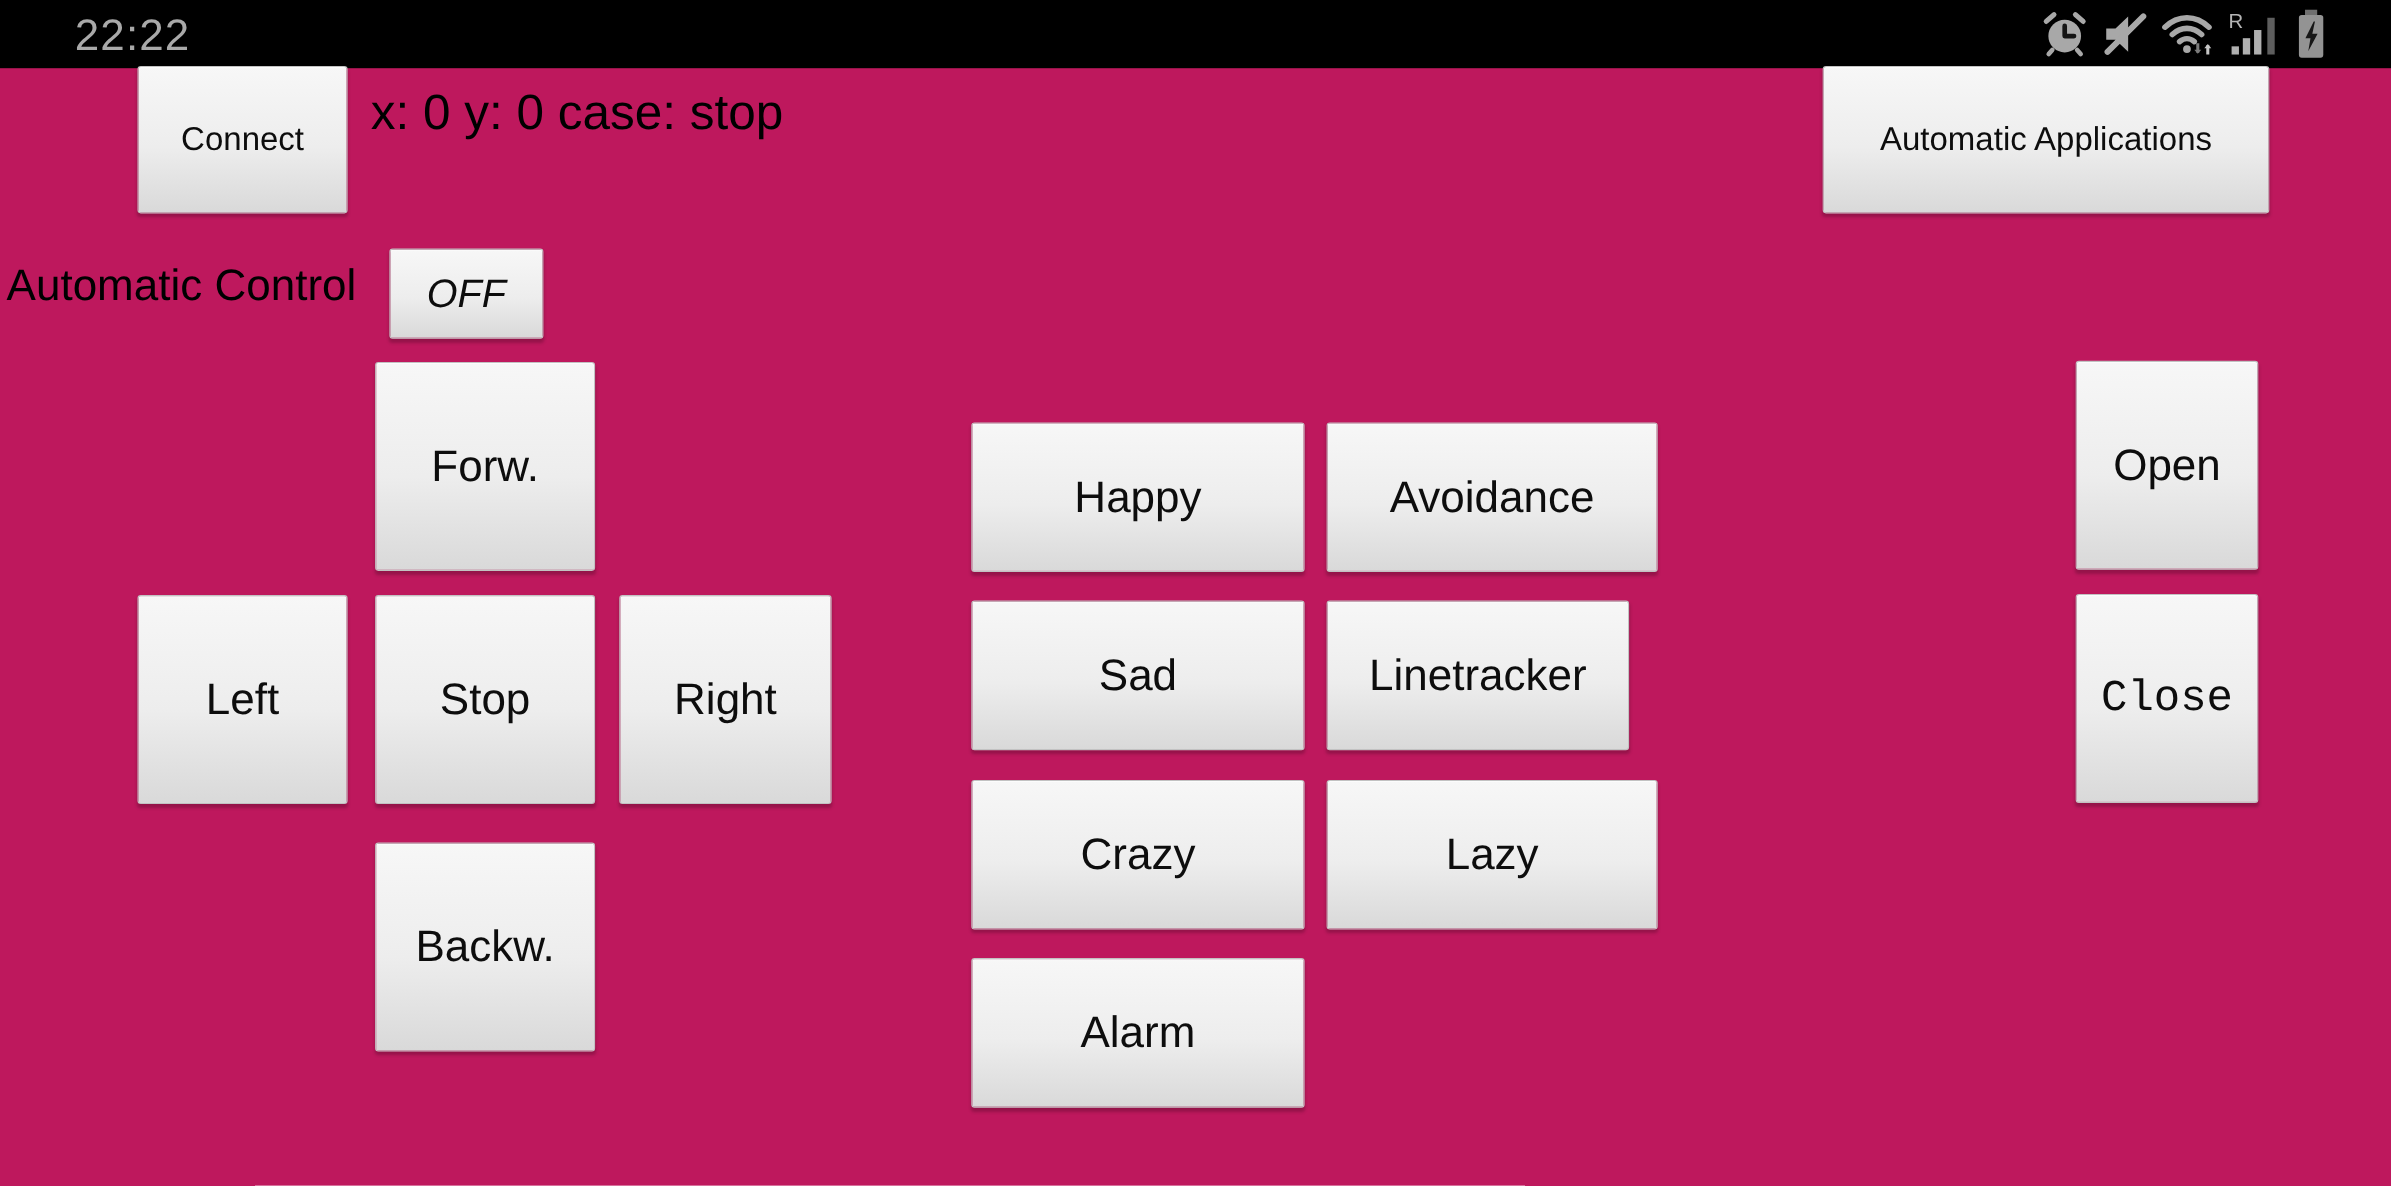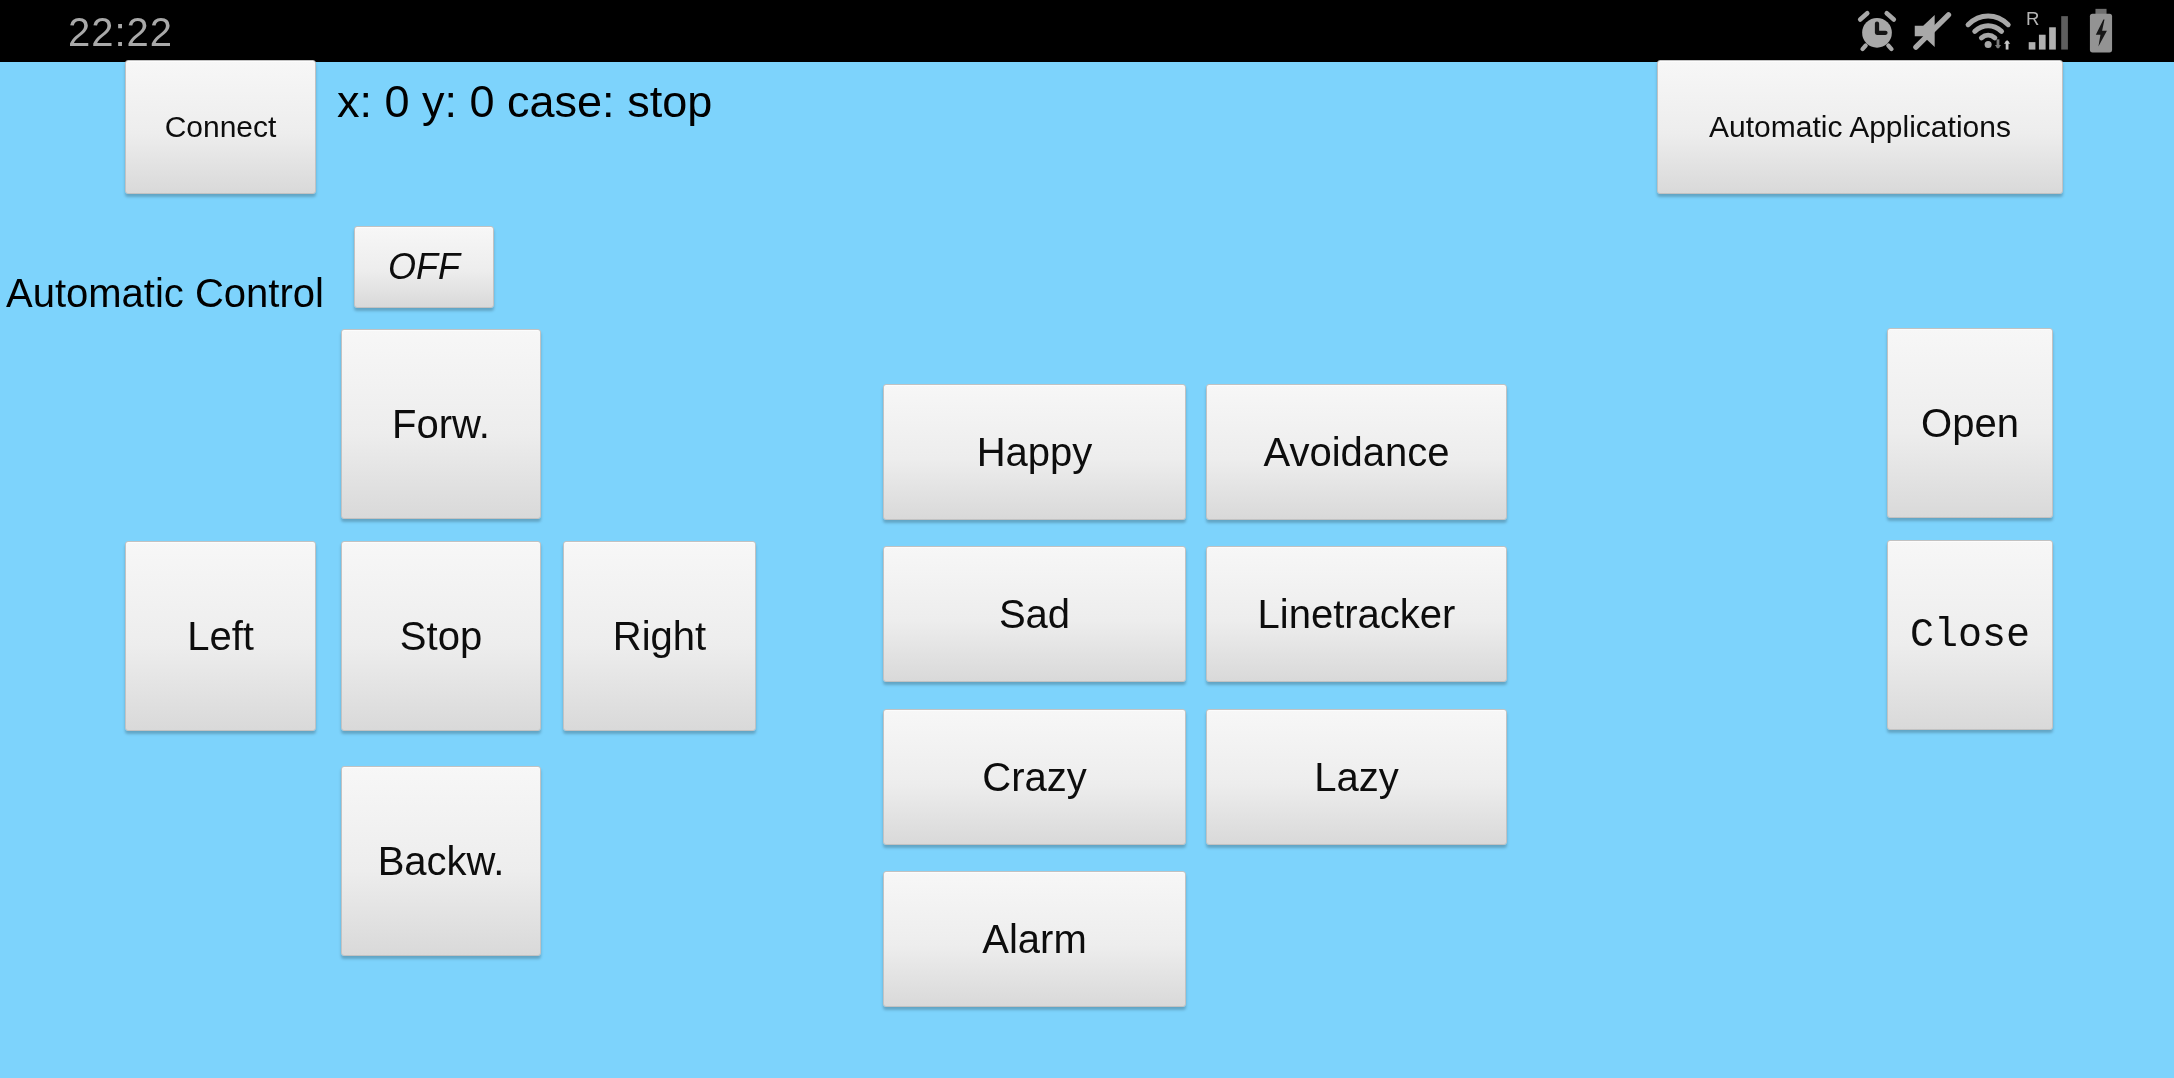--- a/index.html
+++ b/index.html
@@ -1,20 +1,20 @@
 <!DOCTYPE html>
 <html><head>
 <meta charset="utf-8">
 <style>
   html,body{margin:0;padding:0;background:#ffffff;}
   *{box-sizing:border-box;}
   .screen{
     position:relative;
     width:2174px;height:1078px;
-    background:#7dd3fc;
+    background:#be185d;
     font-family:"Liberation Sans", sans-serif;
     overflow:hidden;
   }
   
   .statusbar{
     position:absolute;left:0;top:0;width:2174px;height:62px;
     background:#000000;
     display:flex;align-items:center;
   }
   .clock{
@@ -44,34 +44,34 @@
   
   #connect      {left:125px; top:60px;  width:191px; height:134px; font-size:30px;}
   #autoapps     {left:1657px;top:60px;  width:406px; height:134px; font-size:30px;}
   .telemetry{
     position:absolute;left:337px;top:76px;
     font-size:45px;color:#000;white-space:nowrap;
   }
   
   .autocontrol-label{
     position:absolute;left:6px;top:238px;
-    font-size:40px;color:#000;white-space:nowrap;margin-top:33px;
+    font-size:40px;color:#000;white-space:nowrap;
   }
   #off          {left:354px; top:226px; width:140px; height:82px;  font-size:36px;font-style:italic;}
   
   #fwd          {left:341px; top:329px; width:200px; height:190px;}
   #left         {left:125px; top:541px; width:191px; height:190px;}
   #stop         {left:341px; top:541px; width:200px; height:190px;}
   #right        {left:563px; top:541px; width:193px; height:190px;}
   #back         {left:341px; top:753px; width:200px; height:190px;margin-top:13px;}
   
   #happy        {left:883px; top:384px; width:303px; height:136px;}
   #avoidance    {left:1206px;top:384px; width:301px; height:136px;}
   #sad          {left:883px; top:546px; width:303px; height:136px;}
-  #linetracker  {left:1206px;top:546px; width:301px; height:136px;}
+  #linetracker  {left:1206px;top:546px; width:275px; height:136px;}
   #crazy        {left:883px; top:709px; width:303px; height:136px;}
   #lazy         {left:1206px;top:709px; width:301px; height:136px;}
   #alarmbtn     {left:883px; top:871px; width:303px; height:136px;}
   
   #open         {left:1887px;top:328px; width:166px; height:190px;}
   #close        {left:1887px;top:540px; width:166px; height:190px;font-family:Liberation Mono, monospace;}
 </style>
 </head>
 <body>
 

